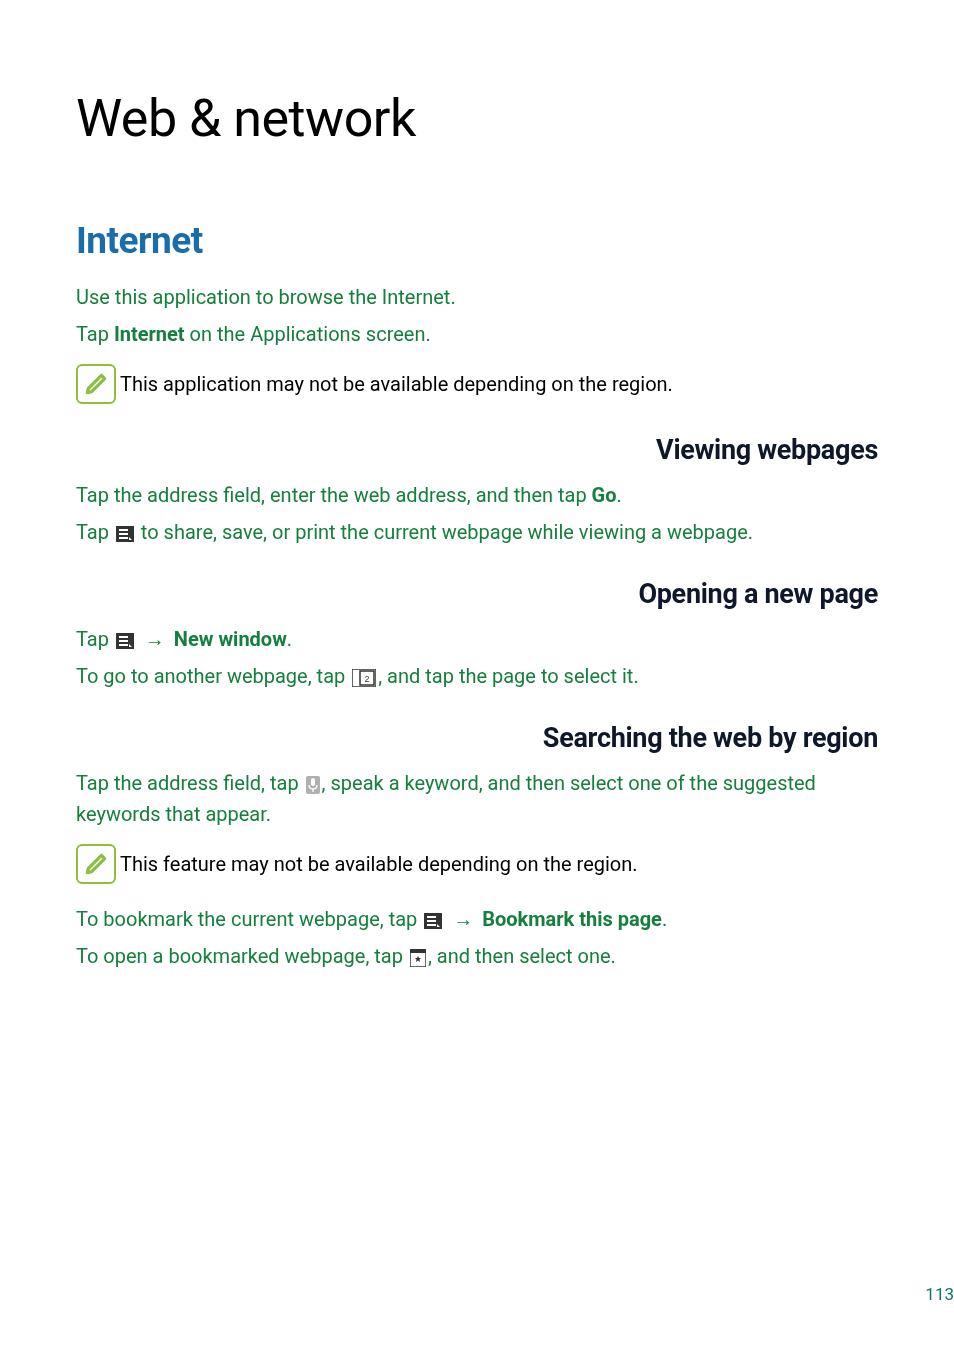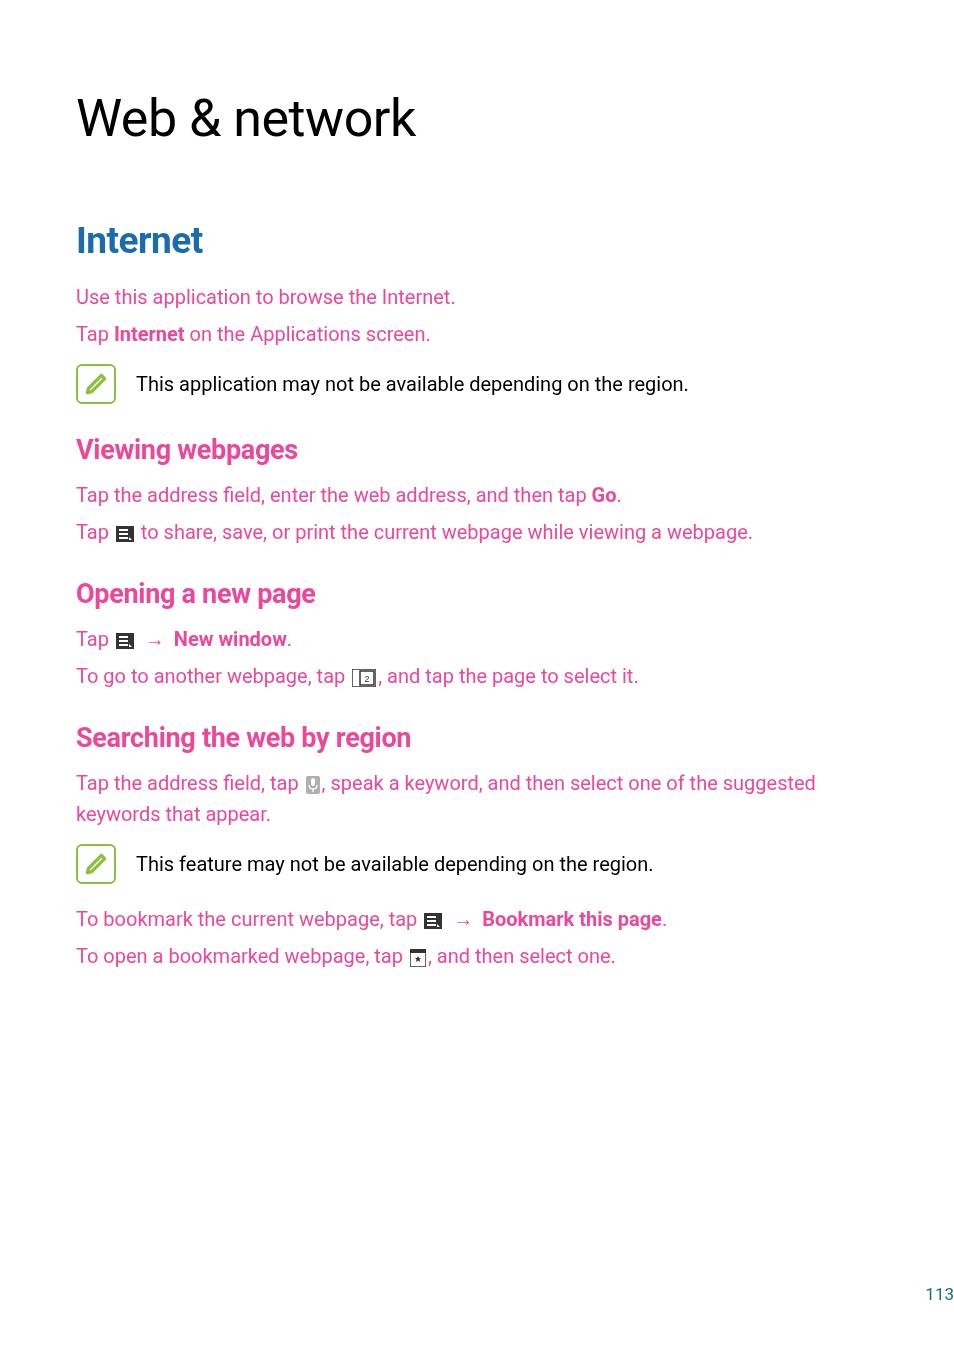--- a/index.html
+++ b/index.html
@@ -1,24 +1,24 @@
 <!DOCTYPE html>
 <html><head>
 <meta charset="utf-8">
 <style>
   * { margin: 0; padding: 0; box-sizing: border-box; }
   html, body { width: 954px; height: 1350px; background: #fff; font-family: -apple-system, BlinkMacSystemFont, "Segoe UI", Roboto, sans-serif; color: #000; }
   .page { padding: 88px 76px 0 76px; position: relative; height: 100%; }
   h1 { font-size: 52px; font-weight: 400; letter-spacing: -0.5px; margin-bottom: 70px; }
   h2 { font-size: 37px; font-weight: 700; color: #1a6caa; margin-bottom: 20px; letter-spacing: -0.5px; }
-  h3 { font-size: 27px; font-weight: 700; color: #ec4899; margin-bottom: 14px; margin-top: 30px; letter-spacing: -0.3px; }
-  p { font-size: 20px; line-height: 1.55; color: #ec4899; margin-bottom: 6px; font-weight: 400; }
+  h3 { font-size: 27px; font-weight: 700; color: #0f172a; margin-bottom: 14px; margin-top: 30px; letter-spacing: -0.3px; text-align: right; }
+  p { font-size: 20px; line-height: 1.55; color: #15803d; margin-bottom: 6px; font-weight: 400; }
   .bold { font-weight: 700; }
   .section { margin-bottom: 10px; }
-  .note-row { display: flex; align-items: center; gap: 20px; margin: 14px 0 20px 0; }
+  .note-row { display: flex; align-items: center; gap: 4px; margin: 14px 0 20px 0; }
   .note-icon-box { width: 40px; height: 40px; border: 2px solid #8cbf3f; border-radius: 6px; display: flex; align-items: center; justify-content: center; flex-shrink: 0; }
   .note-icon-box svg { width: 26px; height: 26px; }
   .note-text { font-size: 20px; line-height: 1.5; }
   .inline-icon { display: inline-flex; vertical-align: middle; margin: 0 2px; }
   .inline-icon svg { display: block; }
   .icon-menu { width: 18px; height: 16px; }
   .icon-windows { width: 24px; height: 18px; }
   .icon-mic { width: 14px; height: 18px; }
   .icon-bookmark { width: 16px; height: 18px; }
   .arrow { margin: 0 4px; }

